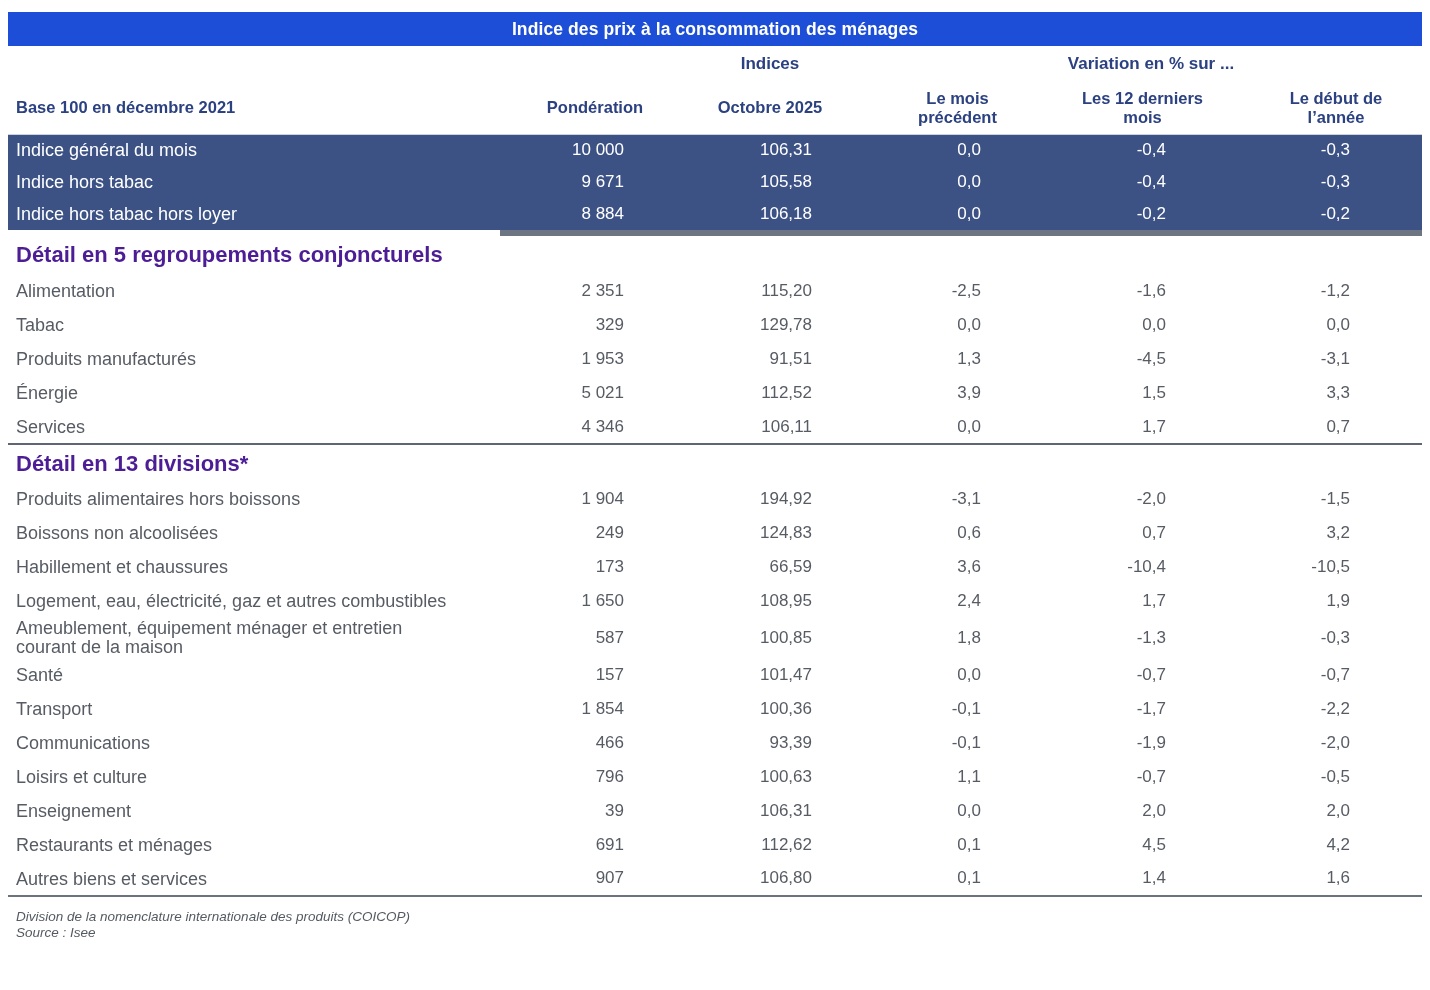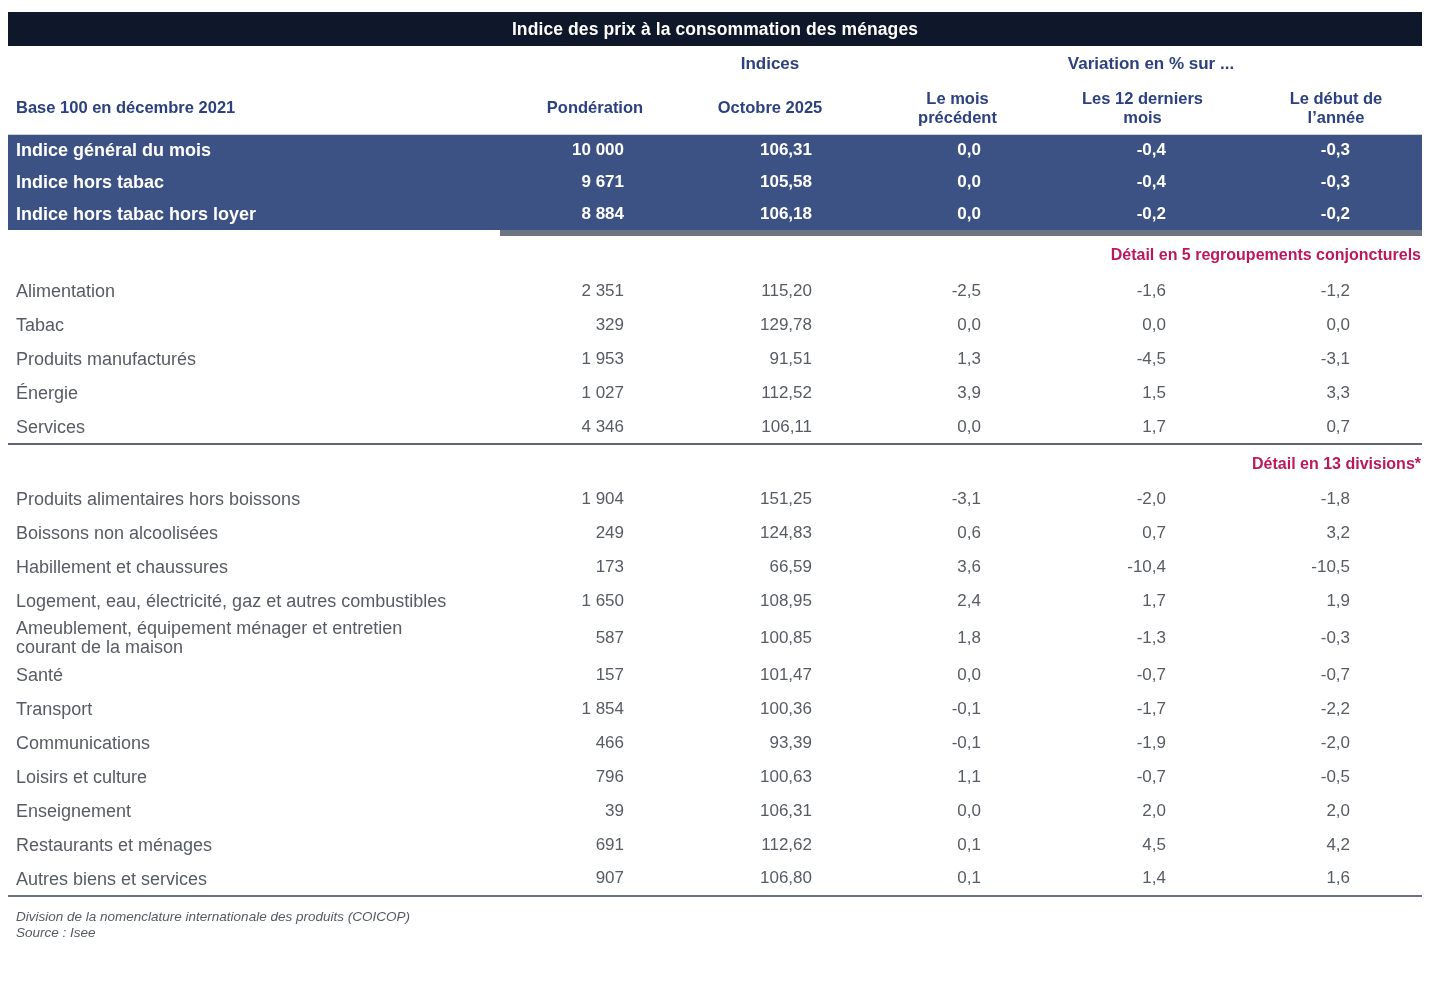--- a/index.html
+++ b/index.html
@@ -6,21 +6,21 @@
   .page {
     width: 1430px; height: 990px; box-sizing: border-box;
     padding: 12px 8px 0 8px;
     background: #ffffff;
     font-family: "Liberation Sans", sans-serif;
     position: relative;
     overflow: hidden;
   }
   .title-bar {
     height: 34px; line-height: 34px;
-    background: #0f172a;
+    background: #1d4ed8;
     color: #ffffff;
     font-size: 17.5px; font-weight: bold;
     text-align: center;
     letter-spacing: 0.1px;
   }
   table.data-table {
     width: 1414px;
     border-collapse: collapse;
     table-layout: fixed;
     border-bottom: 2px solid #6b7380;
@@ -36,41 +36,41 @@
   tr.group-row { height: 36px; }
   tr.group-row th { font-size: 17px; }
   th.group-head { text-align: center; padding-left: 30px; }
   tr.colhead-row { height: 52px; }
   tr.colhead-row th { font-size: 16.5px; line-height: 1.15; }
   th.base-head { text-align: left; padding-left: 8px; font-size: 17.5px; margin-left: 26px; }
   th.col-head { text-align: center; white-space: pre-line; padding-left: 30px; }
   thead { border-bottom: 1px solid #ccd3de; }
 
   tr.summary-row { background: #3d5284; height: 32px; }
-  tr.summary-row td { color: #ffffff; font-weight: bold; }
+  tr.summary-row td { color: #ffffff; font-weight: normal; }
   tr.summary-row td.label { font-size: 18px; padding-left: 8px; }
 
   td.label { text-align: left; color: #575c64; font-size: 18px; padding-left: 8px; }
   td.val   { text-align: right; color: #575c64; font-size: 17px; white-space: nowrap; }
   tr.summary-row td.val { color: #ffffff; font-size: 17px; }
   td.val.c0 { padding-right: 36px; }
   td.val.c1 { padding-right: 38px; }
   td.val.c2 { padding-right: 54px; }
   td.val.c3 { padding-right: 54px; }
   td.val.c4 { padding-right: 72px; }
 
   tr.shadow-row { height: 6px; }
   tr.shadow-row td { padding: 0; height: 6px; }
   td.sh-strip { background: #6d7583; }
 
   tr.section-row { height: 38px; }
   tr.section-row.bordered { border-top: 2px solid #5d6672; }
   td.section-title {
-    color: #be185d; font-weight: bold; font-size: 16px;
-    text-align: right; padding-left: 8px; vertical-align: middle;
+    color: #4c1d95; font-weight: bold; font-size: 22px;
+    text-align: left; padding-left: 8px; vertical-align: middle;
   }
   tr.data-row { height: 34px; }
   tr.data-row td { vertical-align: middle; }
   .label-inner { display: inline-block; max-width: 440px; line-height: 1.05; vertical-align: middle; }
 
   .footnotes { margin: 12px 0 0 8px; }
   .footnote {
     font-style: italic; color: #555a62;
     font-size: 13.5px; line-height: 1.2;
   }
@@ -163,44 +163,44 @@
         <tr class="data-row">
           <td class="label"><span class="label-inner">Produits manufacturés</span></td>
           <td class="val c0">1 953</td>
           <td class="val c1">91,51</td>
           <td class="val c2">1,3</td>
           <td class="val c3">-4,5</td>
           <td class="val c4">-3,1</td>
         </tr>
         <tr class="data-row">
           <td class="label"><span class="label-inner">Énergie</span></td>
-          <td class="val c0">1 027</td>
+          <td class="val c0">5 021</td>
           <td class="val c1">112,52</td>
           <td class="val c2">3,9</td>
           <td class="val c3">1,5</td>
           <td class="val c4">3,3</td>
         </tr>
         <tr class="data-row">
           <td class="label"><span class="label-inner">Services</span></td>
           <td class="val c0">4 346</td>
           <td class="val c1">106,11</td>
           <td class="val c2">0,0</td>
           <td class="val c3">1,7</td>
           <td class="val c4">0,7</td>
         </tr>
         <tr class="section-row bordered">
           <td class="section-title" colspan="6">Détail en 13 divisions*</td>
         </tr>
         <tr class="data-row">
           <td class="label"><span class="label-inner">Produits alimentaires hors boissons</span></td>
           <td class="val c0">1 904</td>
-          <td class="val c1">151,25</td>
+          <td class="val c1">194,92</td>
           <td class="val c2">-3,1</td>
           <td class="val c3">-2,0</td>
-          <td class="val c4">-1,8</td>
+          <td class="val c4">-1,5</td>
         </tr>
         <tr class="data-row">
           <td class="label"><span class="label-inner">Boissons non alcoolisées</span></td>
           <td class="val c0">249</td>
           <td class="val c1">124,83</td>
           <td class="val c2">0,6</td>
           <td class="val c3">0,7</td>
           <td class="val c4">3,2</td>
         </tr>
         <tr class="data-row">

